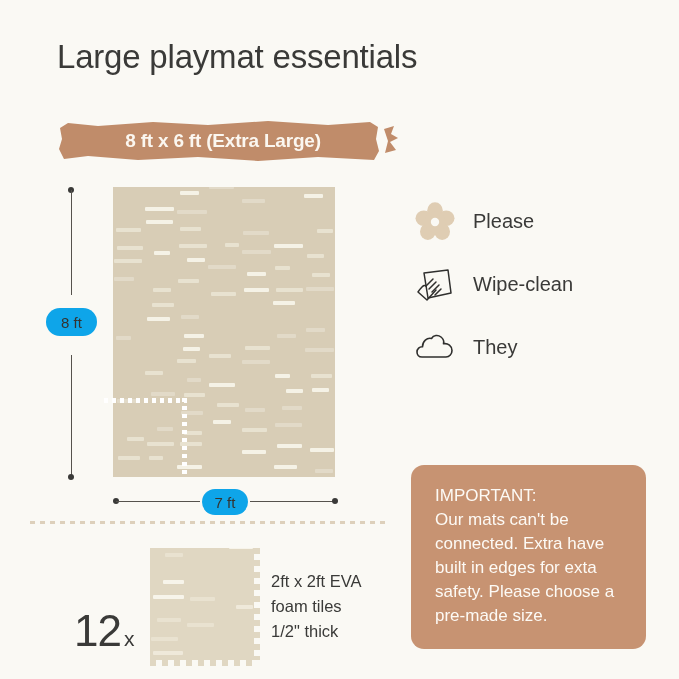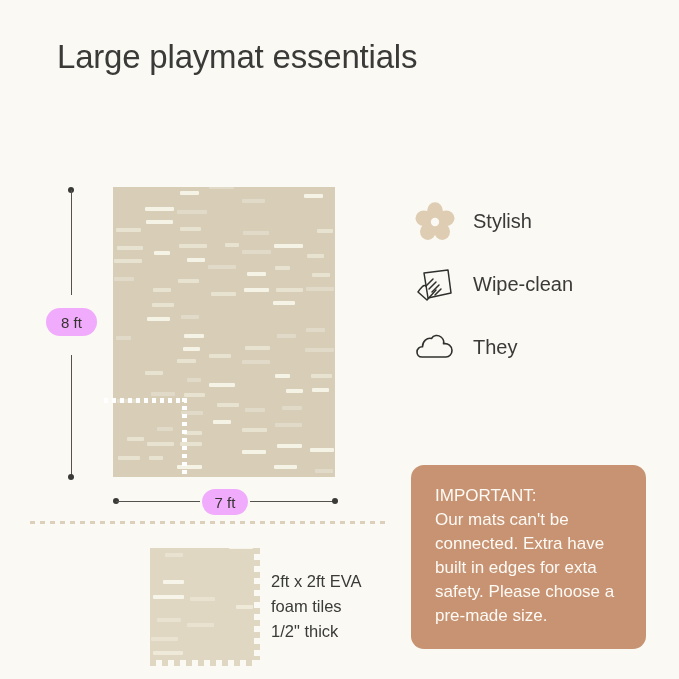--- a/index.html
+++ b/index.html
@@ -126,21 +126,21 @@
   .dim-v.bottom { top: 355px; height: 122px; }
   .dot {
     position: absolute;
     width: 6px;
     height: 6px;
     border-radius: 50%;
     background: #3a3a38;
   }
   .pill {
     position: absolute;
-    background: #f0abfc;
+    background: #0ea5e9;
     border-radius: 14px;
     display: flex;
     align-items: center;
     justify-content: center;
     font-size: 15px;
     color: #35332f;
     white-space: nowrap;
   }
   .pill.v {
     left: 46px;
@@ -298,20 +298,27 @@
     line-height: 24px;
   }
 </style>
 </head>
 <body>
 
 <div class="page">
 
   <div class="page-title">Large playmat essentials</div>
 
+  <div class="banner">
+    <svg width="342" height="44" viewBox="0 0 342 44">
+      <path d="M2,9 L10,4 L40,7 L95,3 L150,6 L210,2 L270,6 L312,3 L320,8 L318,20 L321,32 L316,41 L260,38 L200,42 L140,38 L80,41 L30,37 L6,40 L1,30 L4,20 Z" fill="#c08c6a"></path>
+      <path d="M326,10 L336,7 L333,15 L340,19 L332,23 L338,31 L327,34 L330,22 Z" fill="#c08c6a"></path>
+    </svg>
+    <div class="banner-label">8 ft x 6 ft (Extra Large)</div>
+  </div>
 
   <div class="mat-area">
 
     <div class="mat" id="mat">
         <div class="dash" style="left: 2.9px; top: 40.5px; width: 25.5px; background: rgb(232, 226, 208);"></div>
         <div class="dash" style="left: 4.1px; top: 59px; width: 26.3px; background: rgb(232, 226, 208);"></div>
         <div class="dash" style="left: 1.3px; top: 72.1px; width: 27.3px; background: rgb(232, 226, 208);"></div>
         <div class="dash" style="left: 0.9px; top: 89.7px; width: 19.7px; background: rgb(226, 218, 200);"></div>
         <div class="dash" style="left: 3.3px; top: 149.1px; width: 14.6px; background: rgb(226, 218, 200);"></div>
         <div class="dash" style="left: 4.1px; top: 212.1px; width: 21.5px; background: rgb(226, 218, 200);"></div>
@@ -399,20 +406,24 @@
 
     <div class="dot" style="left:113px; top:498px;"></div>
     <div class="dim-h left"></div>
     <div class="pill h">7 ft</div>
     <div class="dim-h right"></div>
     <div class="dot" style="left:332px; top:498px;"></div>
   </div>
 
   <div class="divider"></div>
 
+  <div class="set-count">
+    <span class="num">12</span>
+    <span class="x">x</span>
+  </div>
 
   <div class="sample-tile">
     <div class="body" id="sample-tile-body">
         <div class="dash" style="left: 14.9px; top: 5.3px; width: 18.4px; background: rgb(233, 226, 208);"></div>
         <div class="dash" style="left: 13.1px; top: 31.6px; width: 20.9px; background: rgb(247, 244, 234);"></div>
         <div class="dash" style="left: 2.8px; top: 47px; width: 30.8px; background: rgb(247, 244, 234);"></div>
         <div class="dash" style="left: 6.8px; top: 69.9px; width: 24px; background: rgb(233, 226, 208);"></div>
         <div class="dash" style="left: 0.9px; top: 89.2px; width: 26.9px; background: rgb(233, 226, 208);"></div>
         <div class="dash" style="left: 2.9px; top: 102.8px; width: 30.1px; background: rgb(239, 233, 218);"></div>
         <div class="dash" style="left: 39.7px; top: 49.3px; width: 25.3px; background: rgb(233, 226, 208);"></div>
@@ -439,21 +450,21 @@
             <ellipse cx="21" cy="9.5" rx="7.8" ry="8.3"></ellipse>
             <ellipse cx="32.2" cy="17.3" rx="8.3" ry="7.8"></ellipse>
             <ellipse cx="28.2" cy="30.6" rx="7.8" ry="8.3"></ellipse>
             <ellipse cx="13.8" cy="30.6" rx="7.8" ry="8.3"></ellipse>
             <ellipse cx="9.8" cy="17.3" rx="8.3" ry="7.8"></ellipse>
             <circle cx="21" cy="21" r="10.5"></circle>
           </g>
           <circle cx="21" cy="21" r="4.2" fill="#faf9f4"></circle>
         </svg>
       </div>
-      <div class="feature-label">Stylish</div>
+      <div class="feature-label">Please</div>
     </div>
 
 
     <div class="feature">
       <div class="feature-icon">
         <svg width="42" height="42" viewBox="0 0 42 42" fill="none" stroke="#2f2f2d" stroke-width="1.5" stroke-linecap="round" stroke-linejoin="round">
           <path d="M10,9 L34,6 L37,29 L14,34 Z"></path>
           <path d="M22,26 L13,36 L4,28 C4,28 6,25 8,23 C9.5,21.5 11,21 12,22"></path>
           <path d="M12,22 L19,15"></path>
           <path d="M15,25 L22,18"></path>

